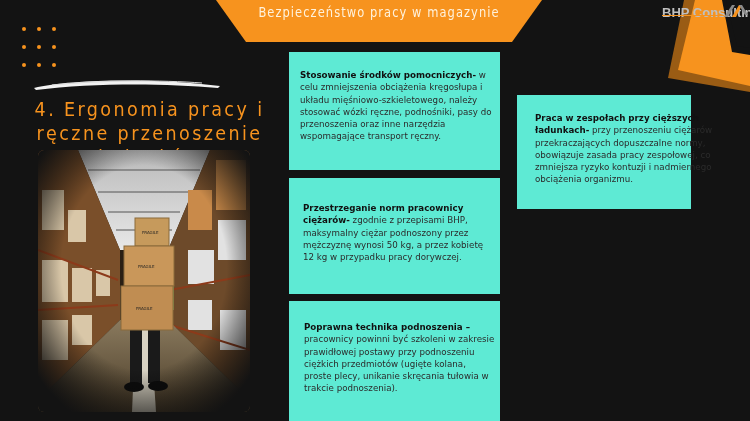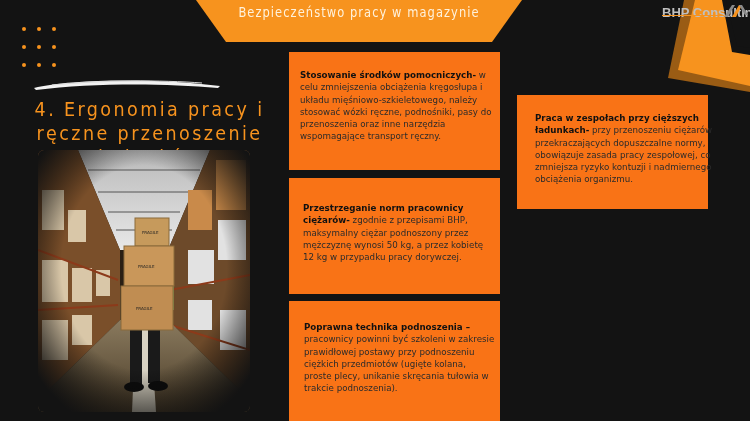--- a/index.html
+++ b/index.html
@@ -6,21 +6,21 @@
   body {
     width: 750px; height: 421px; overflow: hidden;
     background: #121212;
     position: relative;
     font-family: "DejaVu Sans", sans-serif;
   }
   .slide { position: absolute; inset: 0; width: 750px; height: 421px; background: #131313; overflow: hidden; }
 
   
   .banner {
-    position: absolute; left: 196px; top: 0; width: 326px; height: 42px;
+    position: absolute; left: 216px; top: 0; width: 326px; height: 42px;
   }
   .banner svg { position: absolute; left: 0; top: 0; }
   .banner-title {
     position: absolute; left: 0; top: 4px; width: 100%;
     text-align: center; color: #fff2dc;
     font-family: "DejaVu Sans Condensed", "Liberation Sans Narrow", "Liberation Sans", sans-serif;
     font-size: 14.5px; line-height: 16px; letter-spacing: 1.2px;
     transform: scaleX(0.88);
   }
 
@@ -38,21 +38,21 @@
 
   
   .photo {
     position: absolute; left: 38px; top: 150px; width: 212px; height: 262px;
     overflow: hidden; border-radius: 6px;
   }
   .photo svg { display: block; }
 
   
   .card {
-    position: absolute; background: #f97316;
+    position: absolute; background: #5eead4;
     color: #2b2b2b; font-family: "DejaVu Sans", sans-serif;
     font-size: 8.7px; line-height: 12.3px;
     box-sizing: border-box;
   }
   .card .txt { position: absolute; }
   .card b { color: #111; font-weight: bold; }
 
   
   .logo-shape { position: absolute; left: 640px; top: 0; width: 110px; height: 100px; }
   .logo-text {
@@ -197,20 +197,20 @@
       <b>Przestrzeganie norm pracownicy ciężarów-</b><span> zgodnie z przepisami BHP, maksymalny ciężar podnoszony przez mężczyznę wynosi 50 kg, a przez kobietę 12 kg w przypadku pracy dorywczej.</span>
     </div>
   </div>
 
   <div class="card" style="left:289px;top:301px;width:211px;height:140px;">
     <div class="txt" style="left:15px;top:20px;width:192px;">
       <b>Poprawna technika podnoszenia –</b><span> pracownicy powinni być szkoleni w zakresie prawidłowej postawy przy podnoszeniu ciężkich przedmiotów (ugięte kolana, proste plecy, unikanie skręcania tułowia w trakcie podnoszenia).</span>
     </div>
   </div>
 
-  <div class="card" style="left:517px;top:95px;width:191px;height:114px;padding-left:44px;">
+  <div class="card" style="left:517px;top:95px;width:174px;height:114px;padding-left:44px;">
     <div class="txt" style="left:18px;top:17px;width:190px;">
       <b>Praca w zespołach przy cięższych ładunkach-</b><span> przy przenoszeniu ciężarów przekraczających dopuszczalne normy, obowiązuje zasada pracy zespołowej, co zmniejsza ryzyko kontuzji i nadmiernego obciążenia organizmu.</span>
     </div>
   </div>
 
 
 </div>
 
 </body></html>

